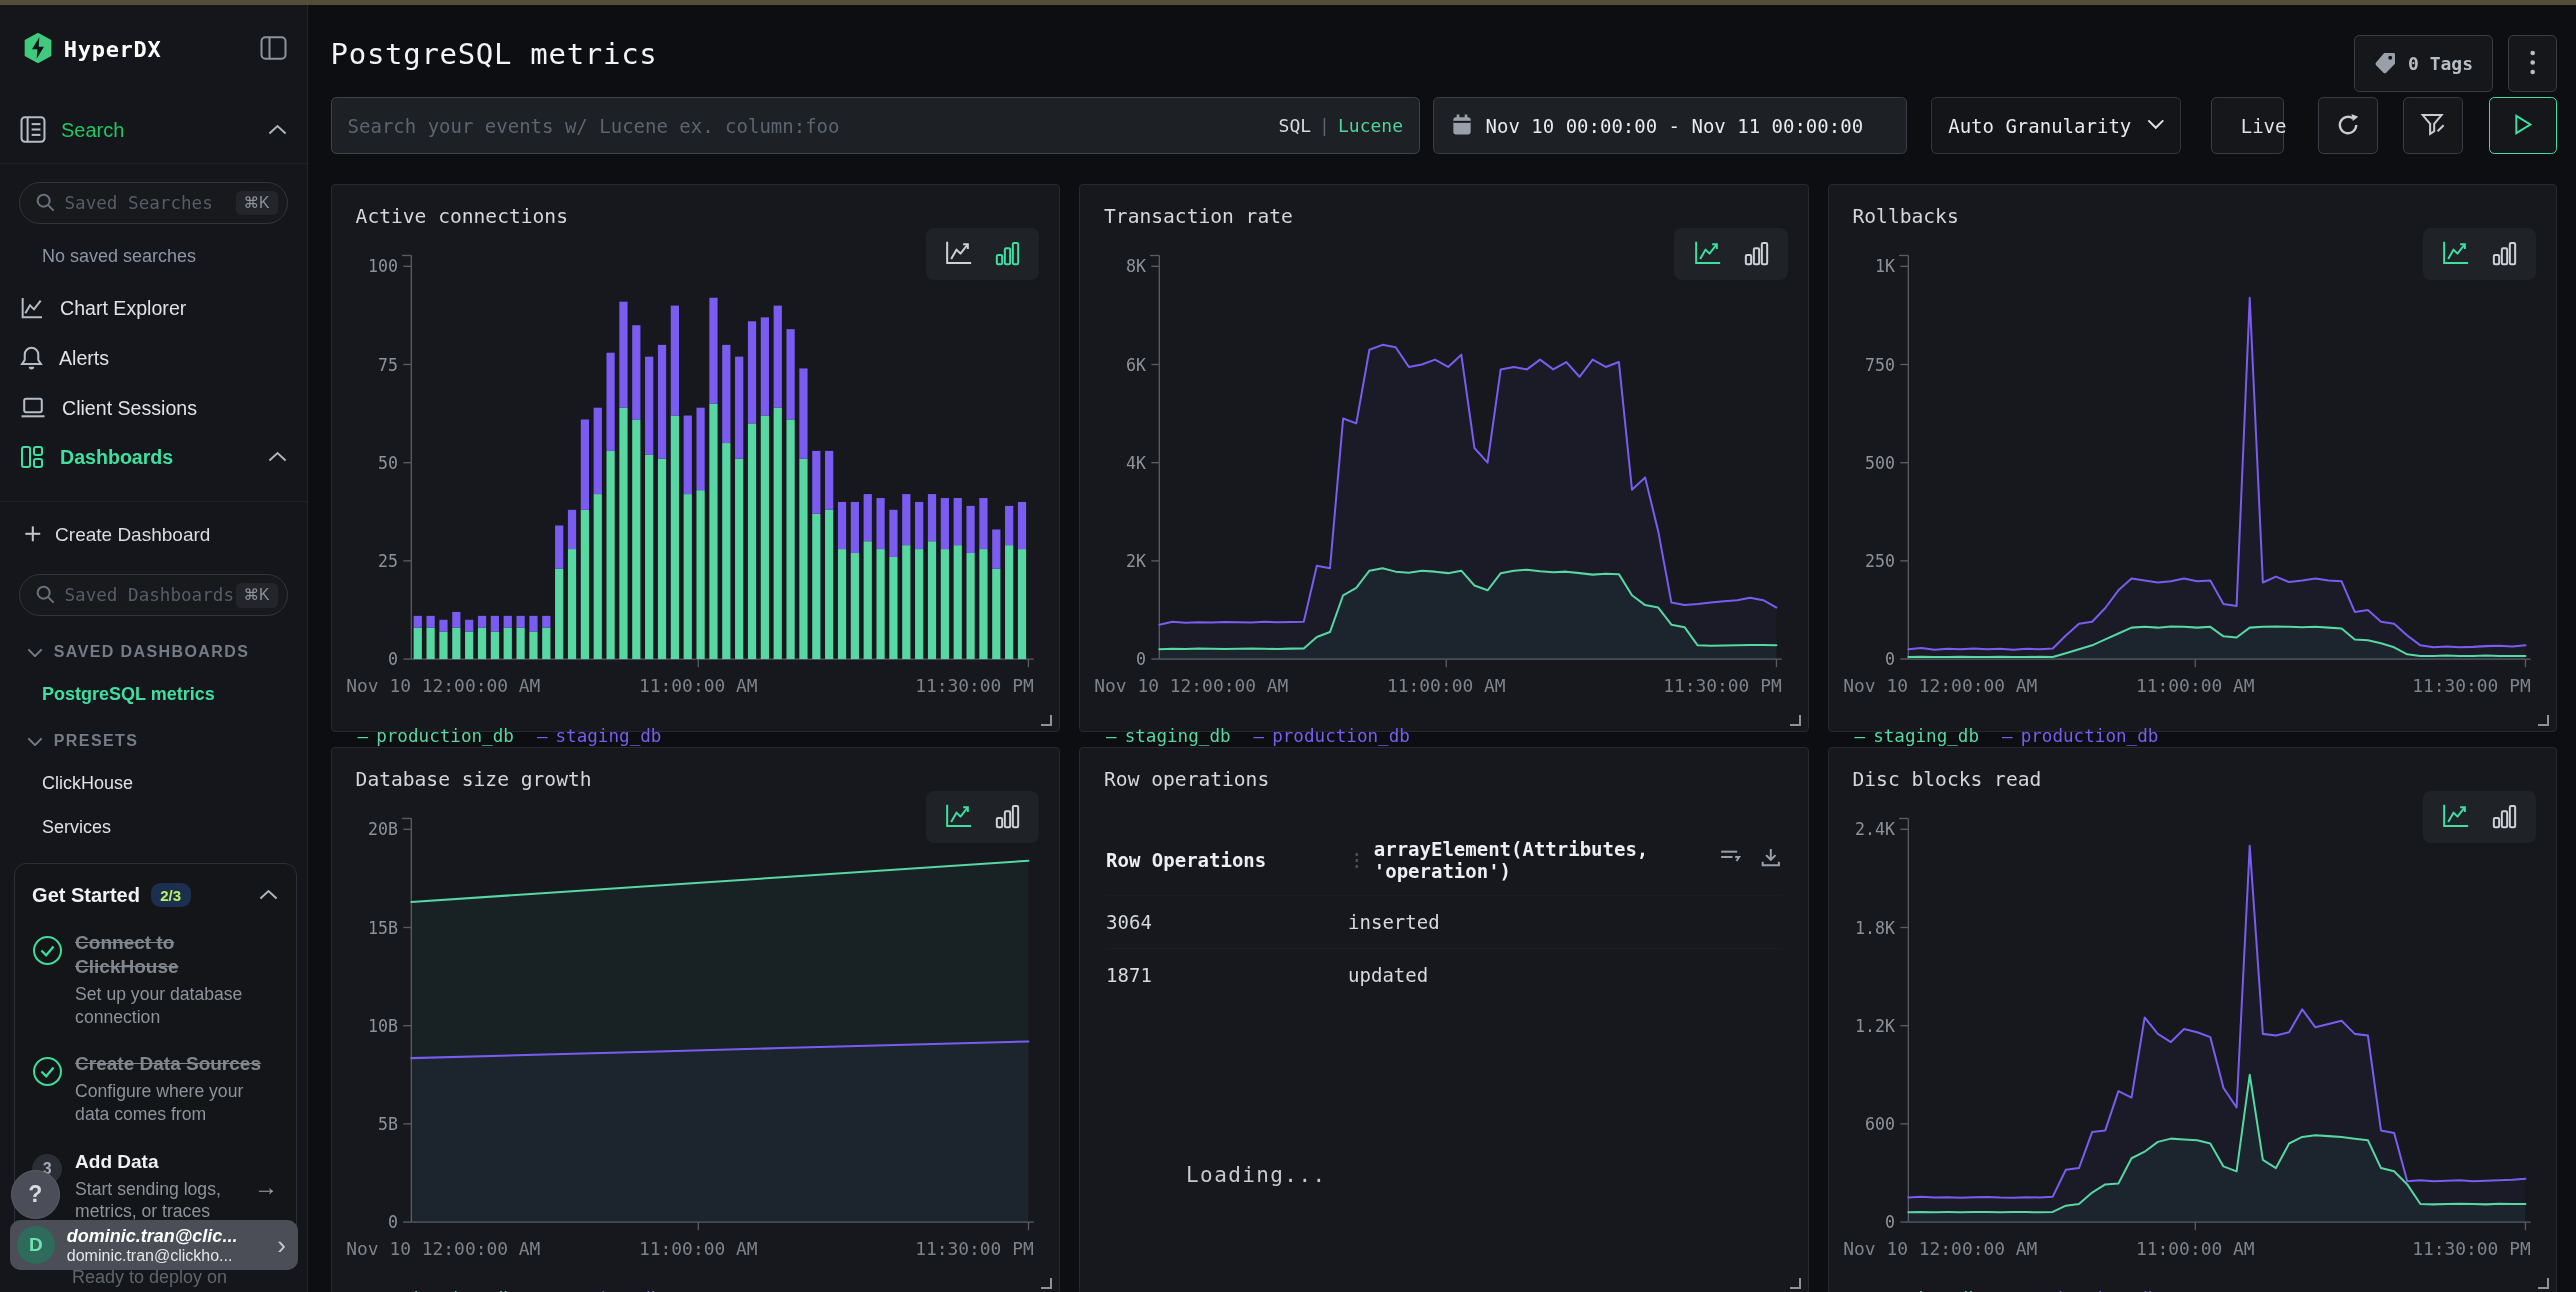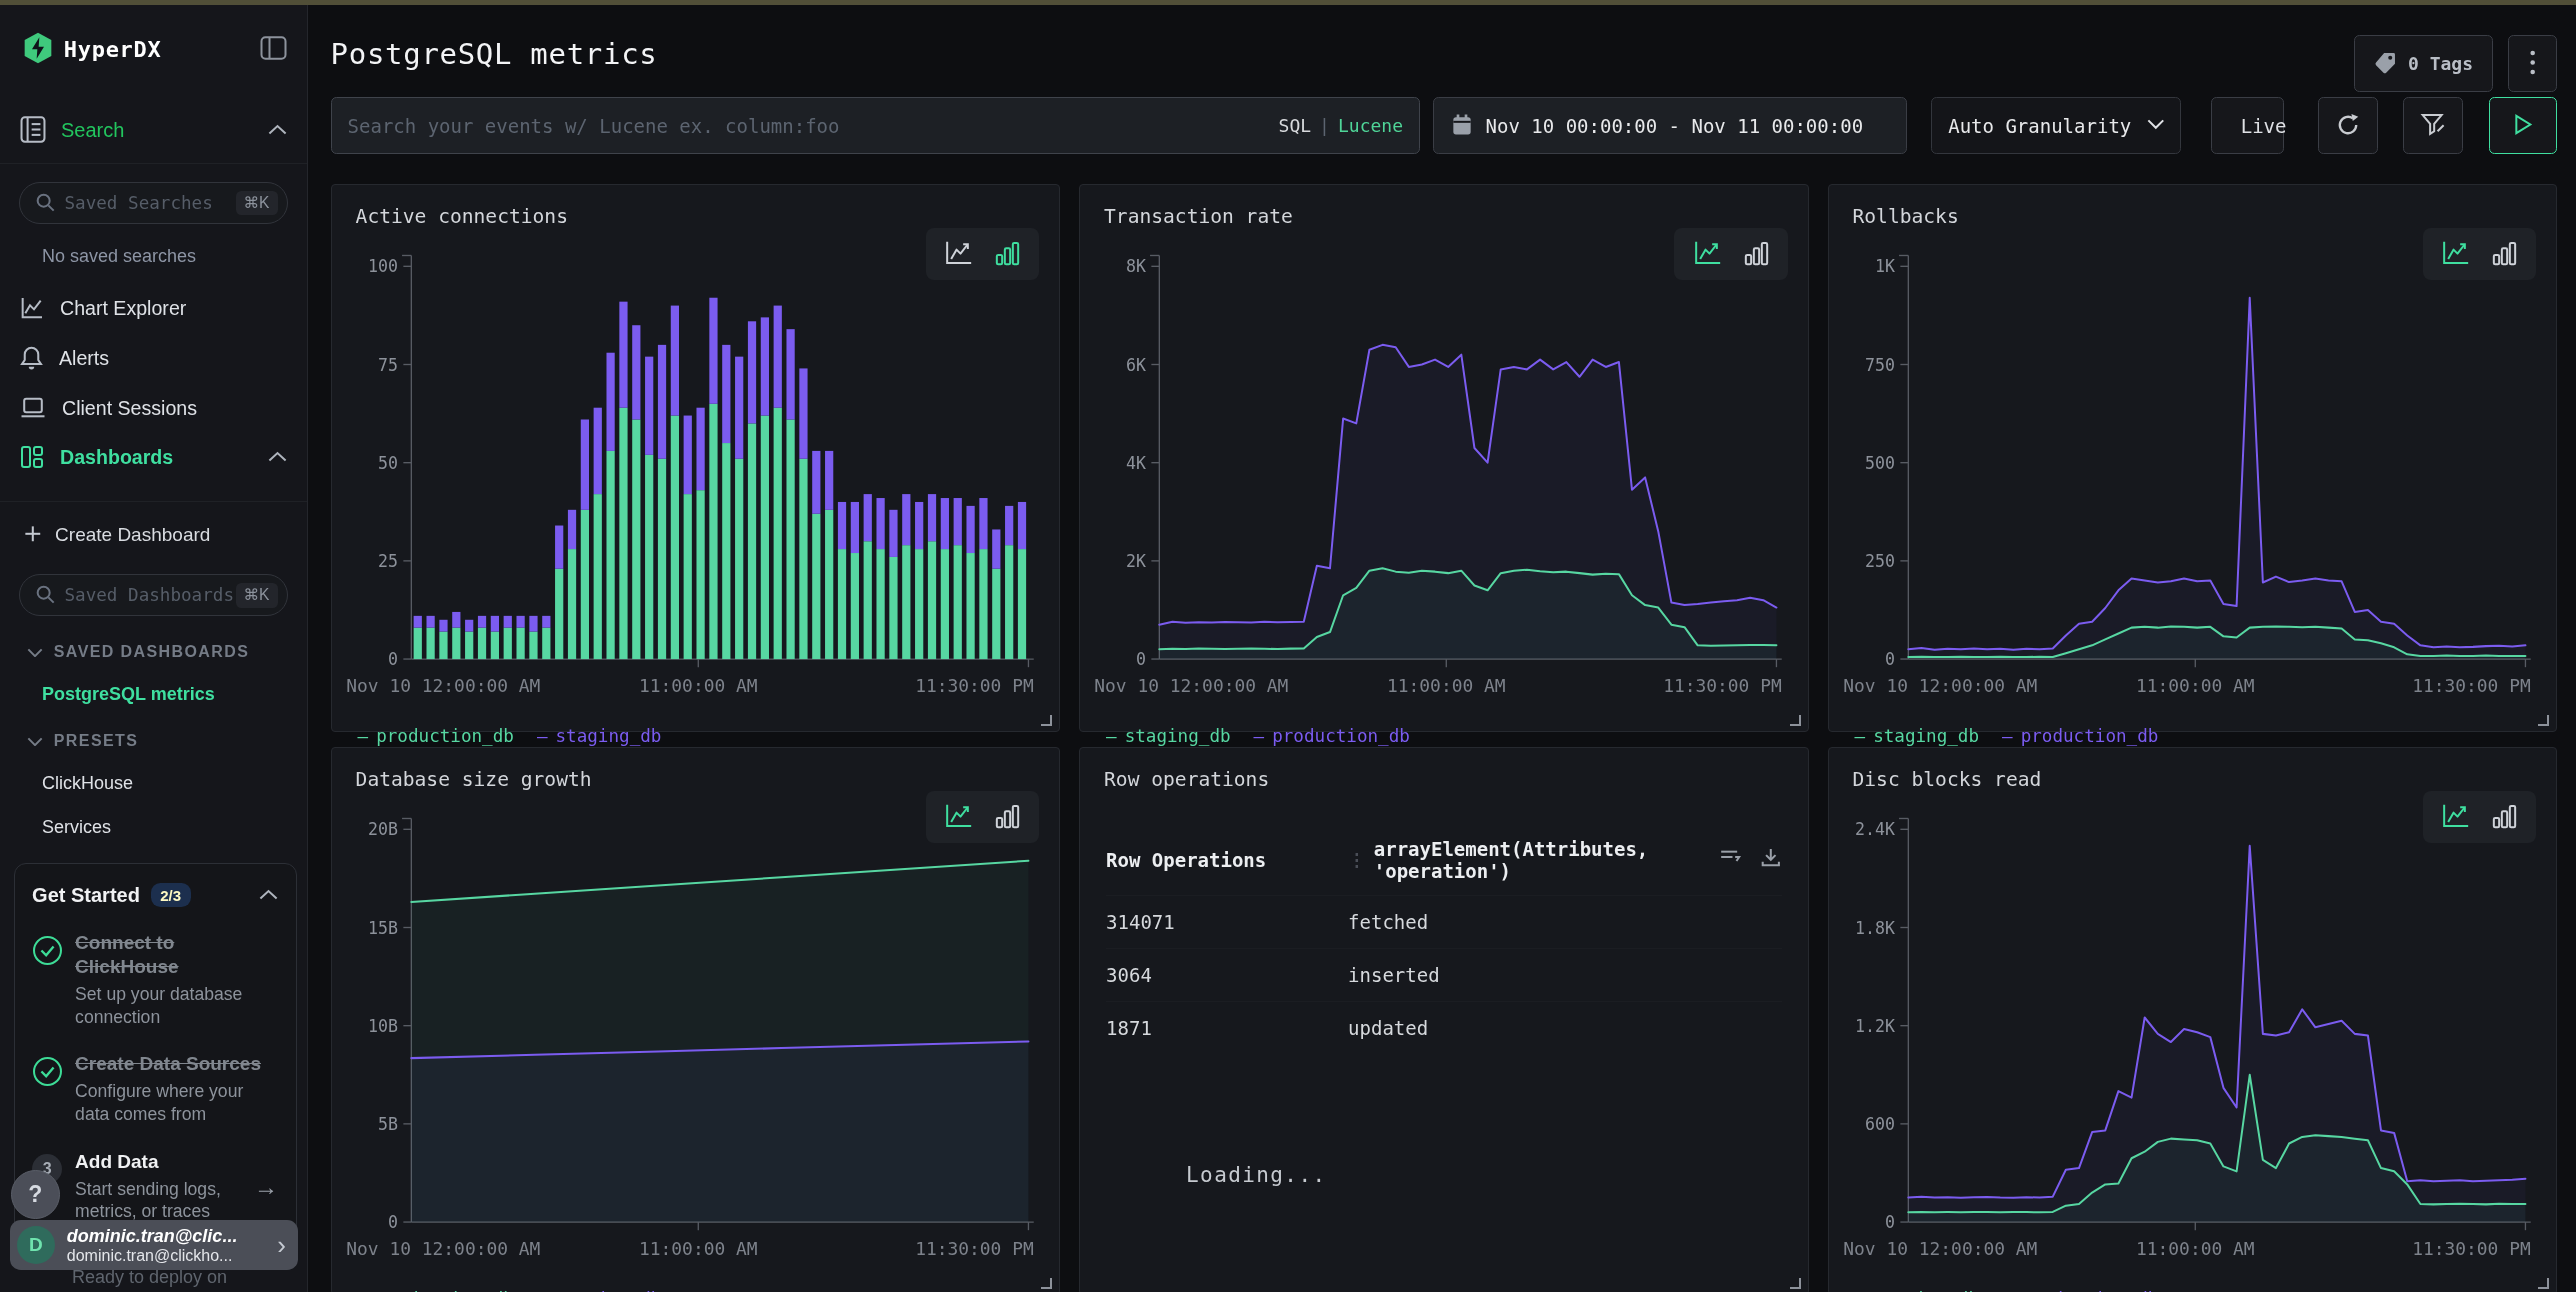--- a/index.html
+++ b/index.html
@@ -43,21 +43,21 @@
   .side-link.green { color:#3fdfa0; font-weight:bold; }
 
   .team-row { display:flex; align-items:center; margin:65px 0 0 20px; }
   .team-row .lbl { font-size:19.6px; color:#dfe2e7; margin-left:16px; }
 
   
   .gs-card { position:absolute; left:13.5px; top:858px; width:283px; border:1.4px solid #2c2f36;
     border-radius:12px; background:#141519; padding:19px 17.6px 17.6px 17.6px; }
   .gs-head { display:flex; align-items:center; }
   .gs-title { font-size:20px; font-weight:bold; color:#f0f1f3; }
-  .gs-badge { font-size:15px; font-weight:bold; color:#fef9c3; background:#1c2f4e; border-radius:9.5px;
+  .gs-badge { font-size:15px; font-weight:bold; color:#bef264; background:#1c2f4e; border-radius:9.5px;
     padding:3.4px 9.5px; margin-left:10.8px; }
   .gs-head .spacer { flex:1; }
   .gs-item { display:flex; margin-top:24px; }
   .gs-icon { width:43px; flex:none; padding-top:4px; }
   .gs-text .t { font-size:19px; font-weight:bold; color:#81878f; text-decoration:line-through; line-height:1.25; }
   .gs-text .d { font-size:17.6px; color:#8d939c; line-height:1.3; margin-top:4px; }
   .gs-item.todo .gs-text .t { color:#f0f1f3; text-decoration:none; }
   .gs-item .arr { margin-left:auto; color:#9aa0a9; font-size:24px; align-self:center; padding-left:6.8px; }
   .num-badge { width:30px; height:30px; border-radius:50%; background:#2b2e35; color:#a7adb6;
     font-size:16px; font-weight:bold; display:flex; align-items:center; justify-content:center; }
@@ -689,24 +689,20 @@
                   </svg></span>
               <span><svg width="21.6" height="21.6" viewBox="0 0 32 32">
                     <line x1="16" y1="3" x2="16" y2="18" stroke="#9aa0a9" stroke-width="3"></line>
                     <polyline points="9,12 16,19 23,12" fill="none" stroke="#9aa0a9" stroke-width="3"></polyline>
                     <path d="M4 22 v5 h24 v-5" fill="none" stroke="#9aa0a9" stroke-width="3"></path>
                   </svg></span>
             </span>
           </span>
         </div>
         <div class="row">
-          <span class="c1">314071</span>
-          <span>fetched</span>
-        </div>
-        <div class="row">
           <span class="c1">3064</span>
           <span>inserted</span>
         </div>
         <div class="row">
           <span class="c1">1871</span>
           <span>updated</span>
         </div>
       </div>
       <div class="loading">Loading...</div>
       <div class="resize-corner"></div>

